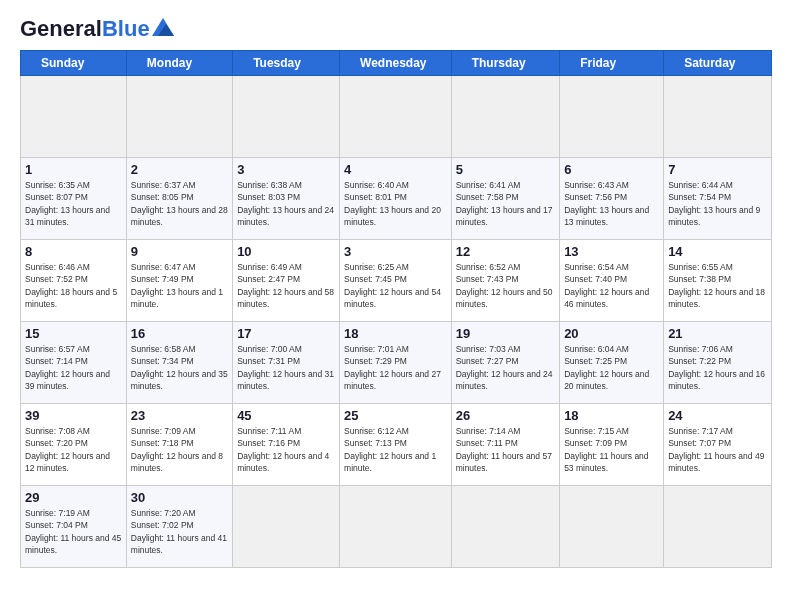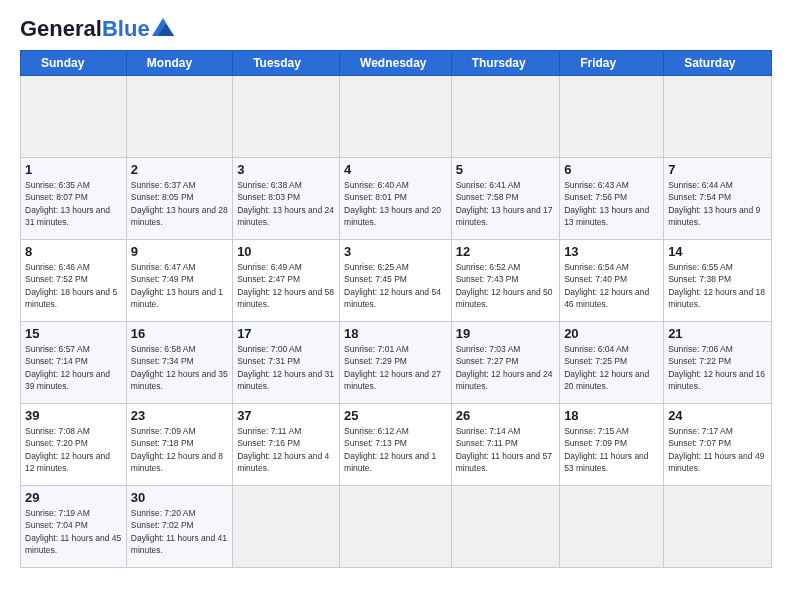--- a/index.html
+++ b/index.html
@@ -234,21 +234,21 @@
         <tr>
           <td>
             <span class="day-num">39</span>
             <div class="day-info"><span>Sunrise: 7:08 AM</span><br><span>Sunset: 7:20 PM</span><br><span>Daylight: 12 hours and 12 minutes.</span></div>
           </td>
           <td>
             <span class="day-num">23</span>
             <div class="day-info"><span>Sunrise: 7:09 AM</span><br><span>Sunset: 7:18 PM</span><br><span>Daylight: 12 hours and 8 minutes.</span></div>
           </td>
           <td>
-            <span class="day-num">37</span>
+            <span class="day-num">45</span>
             <div class="day-info"><span>Sunrise: 7:11 AM</span><br><span>Sunset: 7:16 PM</span><br><span>Daylight: 12 hours and 4 minutes.</span></div>
           </td>
           <td>
             <span class="day-num">25</span>
             <div class="day-info"><span>Sunrise: 6:12 AM</span><br><span>Sunset: 7:13 PM</span><br><span>Daylight: 12 hours and 1 minute.</span></div>
           </td>
           <td>
             <span class="day-num">26</span>
             <div class="day-info"><span>Sunrise: 7:14 AM</span><br><span>Sunset: 7:11 PM</span><br><span>Daylight: 11 hours and 57 minutes.</span></div>
           </td>

